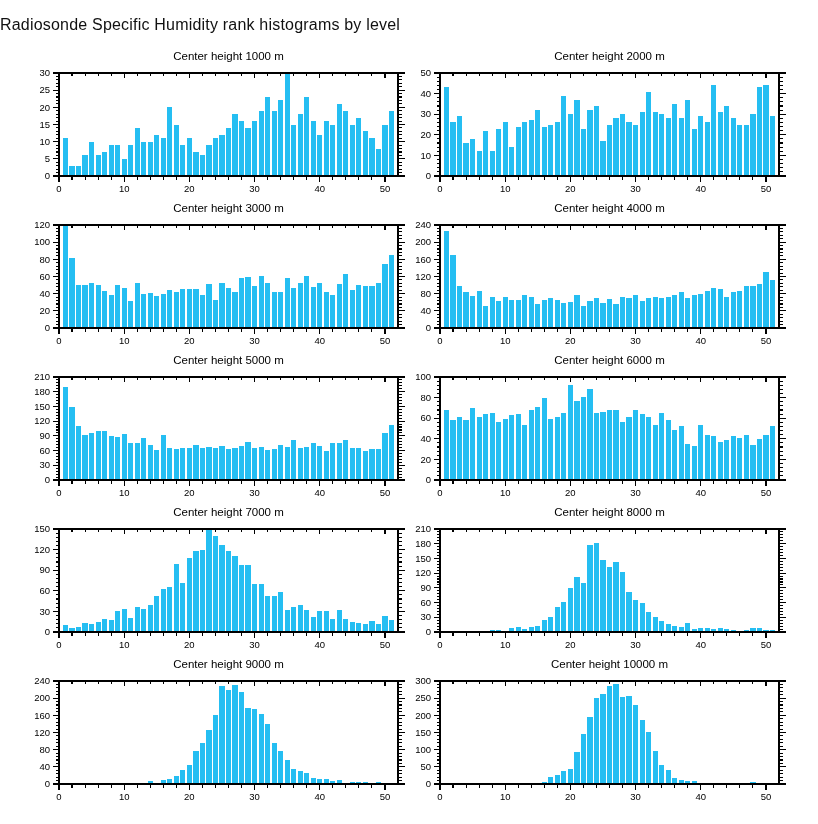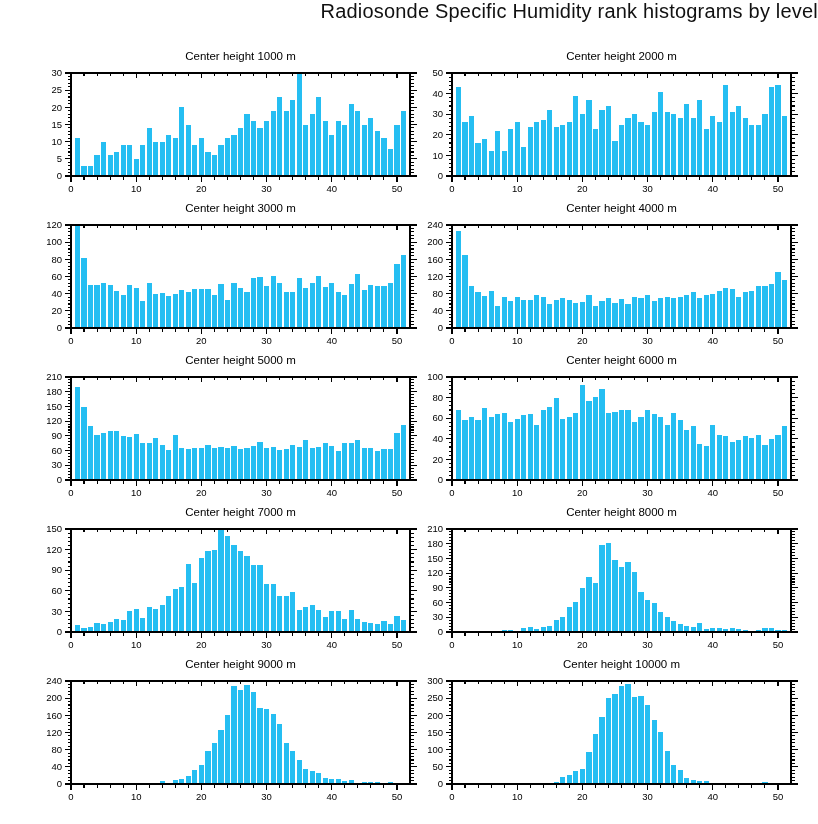--- a/index.html
+++ b/index.html
@@ -6,32 +6,31 @@
   .page{
     position:relative;
     width:818px;height:824px;
     background:#fff;
     font-family:"Liberation Sans",sans-serif;
     color:#000;
     overflow:hidden;
   }
   .main-title{
     height:42px;
-    padding-top:0;
+    padding-top:16px;
     box-sizing:border-box;
-    text-align:right;
-    font-size:20px;
+    text-align:left;
+    font-size:16px;
     letter-spacing:0.2px;
     color:#111;
   }
   .charts-grid{
     display:grid;
     grid-template-columns:409px 409px;
     grid-auto-rows:152px;
-    margin-left:12px;
   }
   .chart-cell{width:409px;height:152px;}
   svg text{fill:#000;}
 </style>
 </head>
 <body>
 
 <div class="page">
   <div class="main-title">Radiosonde Specific Humidity rank histograms by level</div>
   <div class="charts-grid" id="charts">

